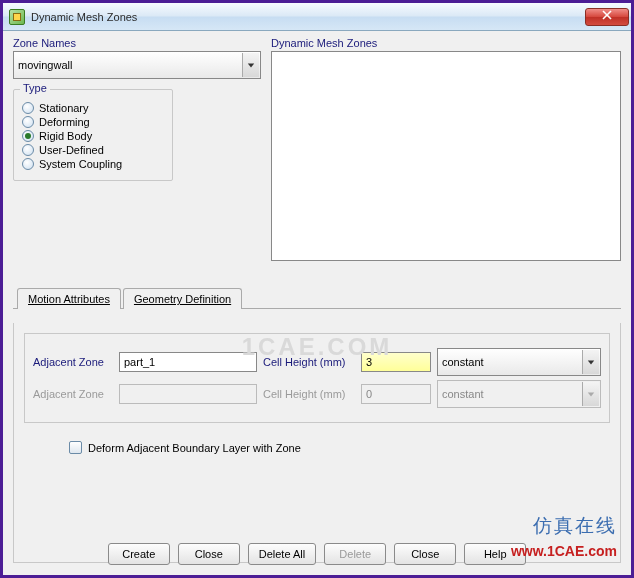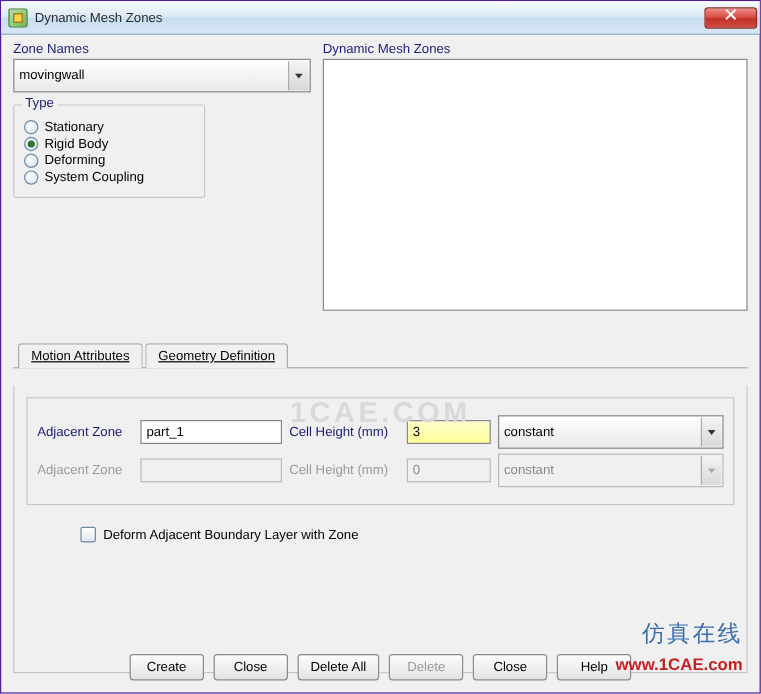--- a/index.html
+++ b/index.html
@@ -1,19 +1,19 @@
 <!DOCTYPE html>
 <html><head>
 <meta charset="utf-8">
 <style>
   * { box-sizing: border-box; font-family: Tahoma, Arial, sans-serif; font-size: 11px; }
   body { margin: 0; background: #fff; }
   .window {
     width: 634px; height: 578px;
-    border: 1px solid #4c1d95;
+    border: 3px solid #4c1d95;
     background: #f0f0f0;
     position: relative;
   }
   .titlebar {
     height: 28px;
     background: linear-gradient(to bottom, #f7fbff, #dbe9f6 48%, #c7ddf2 52%, #d6e7f6);
     border-bottom: 1px solid #8aa8be;
     display: flex; align-items: center;
     padding: 0 2px 0 6px;
   }
@@ -126,21 +126,21 @@
   .form-row .flab { color: #1a1a7a; width: 80px; }
   .form-row.disabled .flab { color: #9a9a9a; }
   .txtfield {
     height: 20px; border: 1px solid #888; background: #fff;
     padding: 0 4px; display: flex; align-items: center;
   }
   .txtfield.yellow { background: linear-gradient(to bottom,#ffffcc,#ffff99); }
   .txtfield.disabled, .dropdown.disabled {
     background: #f0f0f0; color: #888; border-color:#bbb;
   }
-  .w110 { width: 118px; }
+  .w110 { width: 138px; }
   .w60  { width: 70px; }
   .w190 { flex:1; min-width:160px; }
   .checkbox-row { display: flex; align-items: center; gap: 6px; margin-top: 18px; padding-left: 45px; }
   .cb {
     width: 13px; height: 13px;
     background: linear-gradient(to bottom,#fff,#dfe7ef);
     border: 1px solid #6b8ba7;
     border-radius: 2px;
   }
   .button-row {
@@ -202,28 +202,32 @@
         </div>
 
         <div class="groupbox" style="width:160px">
           <span class="group-title">Type</span>
           <div id="type-radios">
               <div class="radio-row">
                 <div class="radio-outer"></div>
                 <span>Stationary</span>
               </div>
               <div class="radio-row">
+                <div class="radio-outer"></div>
+                <span>Deforming</span>
+              </div>
+              <div class="radio-row">
                 <div class="radio-outer">
                   <div class="radio-inner"></div>
                 </div>
                 <span>Rigid Body</span>
               </div>
               <div class="radio-row">
                 <div class="radio-outer"></div>
-                <span>Deforming</span>
+                <span>User-Defined</span>
               </div>
               <div class="radio-row">
                 <div class="radio-outer"></div>
                 <span>System Coupling</span>
               </div>
             </div>
         </div>
       </div>
 
       <div class="right-col">

